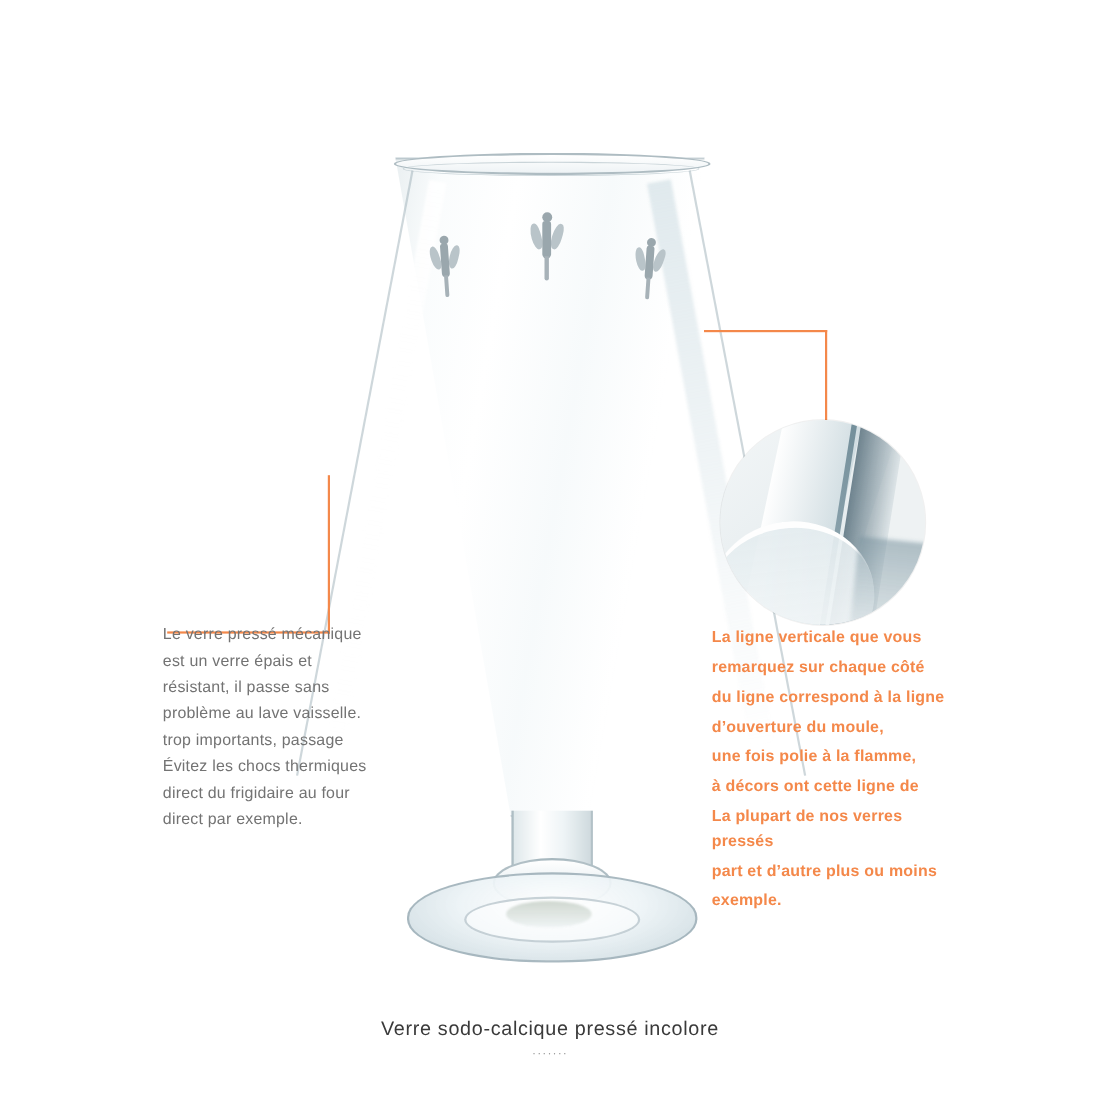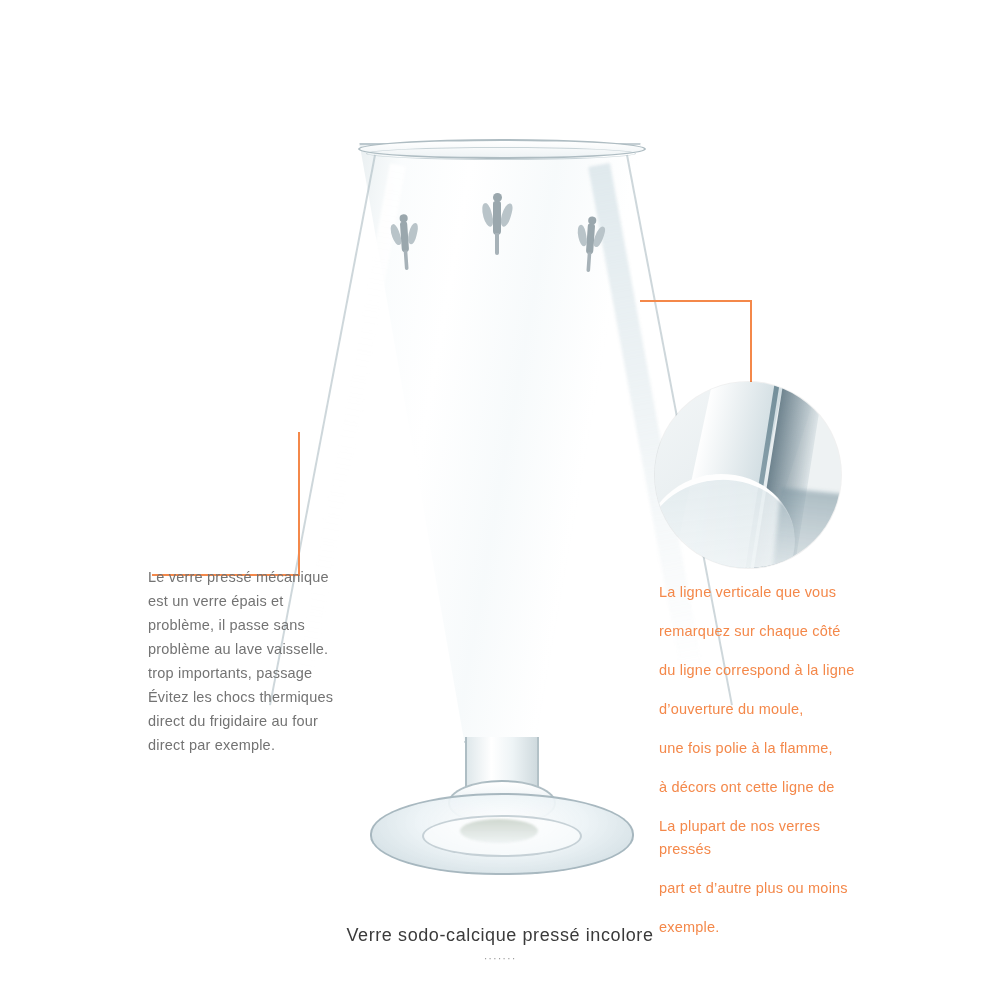--- a/index.html
+++ b/index.html
@@ -295,21 +295,21 @@
   .caption-right {
     position: absolute;
     left: 643px;
     top: 565px;
     width: 230px;
     color: #F4884A;
     font-size: 14.5px;
     line-height: 23px;
     letter-spacing: 0.2px;
   }
-  .caption-right .p { margin: 16px; }
+  .caption-right .p { margin: 4px; font-weight: bold; }
 
   .footer {
     position: absolute;
     left: 0;
     top: 925px;
     width: 100%;
     text-align: center;
     color: #3a3a3a;
     font-size: 18px;
     letter-spacing: 0.6px;
@@ -379,21 +379,21 @@
     <div class="zc-b"></div>
     <div class="zc-dark"></div>
     <div class="zc-seam"></div>
     <div class="zc-curve"></div>
     <div class="zc-shadow"></div>
   </div>
 
   <div class="caption-left">
     <div>Le verre pressé mécanique</div>
     <div>est un verre épais et</div>
-    <div>problème, il passe sans</div>
+    <div>résistant, il passe sans</div>
     <div>problème au lave vaisselle.</div>
     <div>trop importants, passage</div>
     <div>Évitez les chocs thermiques</div>
     <div>direct  du frigidaire au four</div>
     <div>direct par exemple.</div>
   </div>
 
   <div class="caption-right">
     <div class="p">La ligne verticale que vous</div>
     <div class="p">remarquez sur chaque côté</div>

